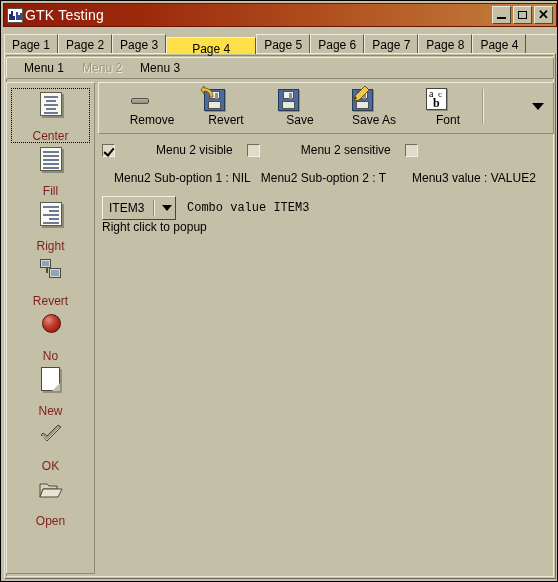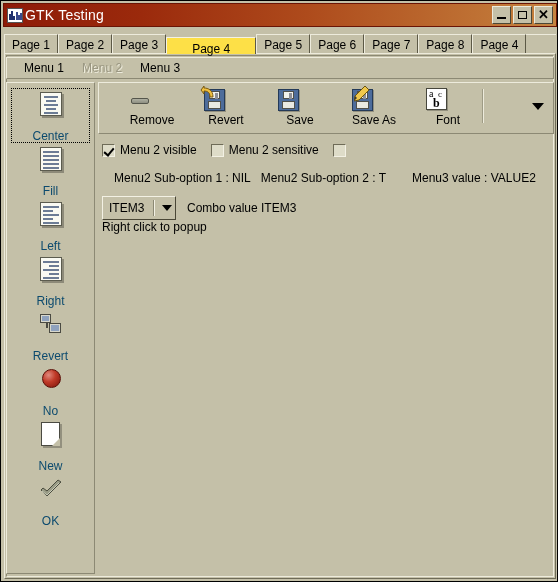--- a/index.html
+++ b/index.html
@@ -229,21 +229,21 @@
     cursor: default;
     flex: 0 0 auto;
     padding-top: 3px;
   }
   .side-btn.focused {
     outline: 1px dotted #000;
     outline-offset: -1px;
   }
   .side-label {
     font-size: 12px;
-    color: #0c4a6e;
+    color: #7f1d1d;
     margin-top: 15px;
     line-height: 13px;
   }
   .side-icon {
     width: 26px;
     height: 26px;
     position: relative;
   }
 
   
@@ -479,20 +479,21 @@
     height: 20px;
     display: flex;
     align-items: center;
   }
   .check-item {
     display: flex;
     align-items: center;
     margin-right: 14px;
     cursor: default;
     white-space: nowrap;
+    gap: 36px;
   }
   .cbox {
     width: 13px; height: 13px;
     box-sizing: border-box;
     background: #DEDCC8;
     border-top: 1px solid #6E6B57;
     border-left: 1px solid #6E6B57;
     border-right: 1px solid #F3F1E4;
     border-bottom: 1px solid #F3F1E4;
     margin-right: 5px;
@@ -576,20 +577,21 @@
     width: 0; height: 0;
     border-left: 5px solid transparent;
     border-right: 5px solid transparent;
     border-top: 6px solid #000;
   }
   #combo-label {
     font-size: 12px;
     color: #000;
     margin-left: 11px;
     white-space: nowrap;
+    font-family: Liberation Mono, monospace;
   }
 
   
   #popup-hint {
     position: absolute;
     left: 4px; top: 138px;
     font-size: 12px;
     color: #000;
     white-space: nowrap;
   }
@@ -660,32 +662,20 @@
             <s></s>
             <s></s>
             <s></s>
             <s></s>
             <s></s>
           </div>
       </div>
       <div class="side-label">Fill</div>
     </div>
 
-    <div class="side-btn">
-      <div class="side-icon">
-        <div class="ico-doc al-left">
-            <s></s>
-            <s></s>
-            <s></s>
-            <s></s>
-            <s></s>
-          </div>
-      </div>
-      <div class="side-label">Left</div>
-    </div>
 
     <div class="side-btn">
       <div class="side-icon">
         <div class="ico-doc al-right">
             <s></s>
             <s></s>
             <s></s>
             <s></s>
             <s></s>
           </div>
@@ -721,20 +711,29 @@
     <div class="side-btn">
       <div class="side-icon">
         <svg class="ico-ok" width="25" height="22" viewBox="0 0 25 22">
           <path d="M2 11 L8 17 L22 3 L19 1 L8 12 L4 9 Z" fill="#9A9C86" stroke="#4A4C3E" stroke-width="1" stroke-linejoin="round"></path>
           <path d="M3 12 L8 16 L20 4" fill="none" stroke="#C9CBB8" stroke-width="1"></path>
         </svg>
       </div>
       <div class="side-label">OK</div>
     </div>
 
+    <div class="side-btn">
+      <div class="side-icon">
+        <svg class="ico-open" width="25" height="20" viewBox="0 0 25 20">
+          <path d="M1 17 L1 4 L8 4 L10 6 L18 6 L18 9 L4 9 Z" fill="#D5D3BE" stroke="#4A4C3E" stroke-width="1" stroke-linejoin="round"></path>
+          <path d="M4 9 L23 9 L19 17 L1 17 Z" fill="#E6E4D2" stroke="#4A4C3E" stroke-width="1" stroke-linejoin="round"></path>
+        </svg>
+      </div>
+      <div class="side-label">Open</div>
+    </div>
 
   </div>
 
   <div id="content">
 
     <div id="toolbar">
 
       <div class="tool-btn">
         <div class="tool-icon">
           <div class="ico-remove"></div>

